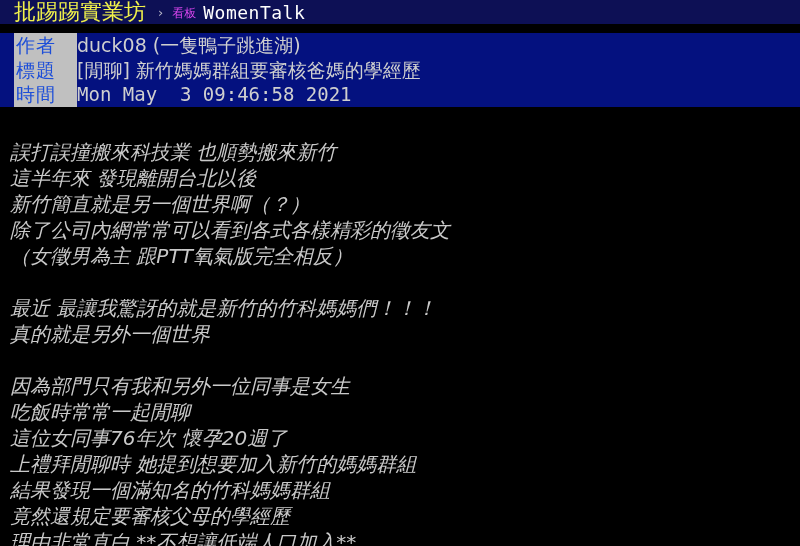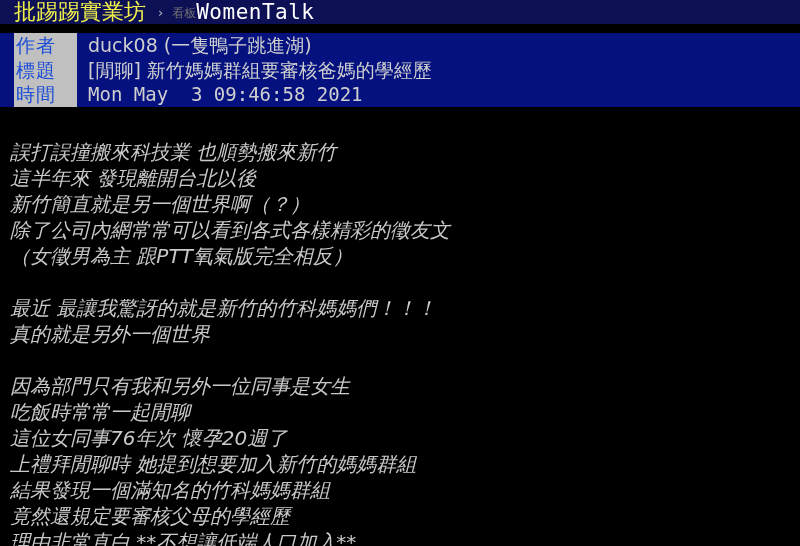--- a/index.html
+++ b/index.html
@@ -46,29 +46,30 @@
     letter-spacing: 0px;
   }
   .crumb-sep {
     color: #b9b9c9;
     font-size: 13px;
     line-height: 13px;
     margin: 0 9px 0 12px;
     font-family: "DejaVu Sans", sans-serif;
   }
   .board-label {
-    color: #737373;
+    color: #d946ef;
     font-size: 12px;
     line-height: 12px;
+    margin-right: 7px;
     position: relative;
     top: 1px;
   }
   .board-name {
     color: #ffffff;
-    font-size: 21px;
+    font-size: 18px;
     line-height: 21px;
     font-family: "DejaVu Sans Mono", "Liberation Mono", monospace;
     letter-spacing: 0.5px;
     text-align: right;
   }
 
   
   .meta-block {
     position: absolute;
     left: 0;
@@ -100,21 +101,20 @@
     padding-left: 2px;
     text-align: left;
     letter-spacing: 1px;
     font-family: "DejaVu Sans", "Liberation Sans", sans-serif;
   }
   .meta-val {
     color: #cfcfcf;
     font-size: 19px;
     line-height: 24.6px;
     height: 24.6px;
-    padding-left: 11px;
     white-space: pre;
     font-family: "DejaVu Sans Mono", "DejaVu Sans", monospace;
     letter-spacing: 0px;
   }
   .meta-val.cjk {
     font-family: "DejaVu Sans", "Liberation Sans", sans-serif;
   }
 
   
   .article-body {

